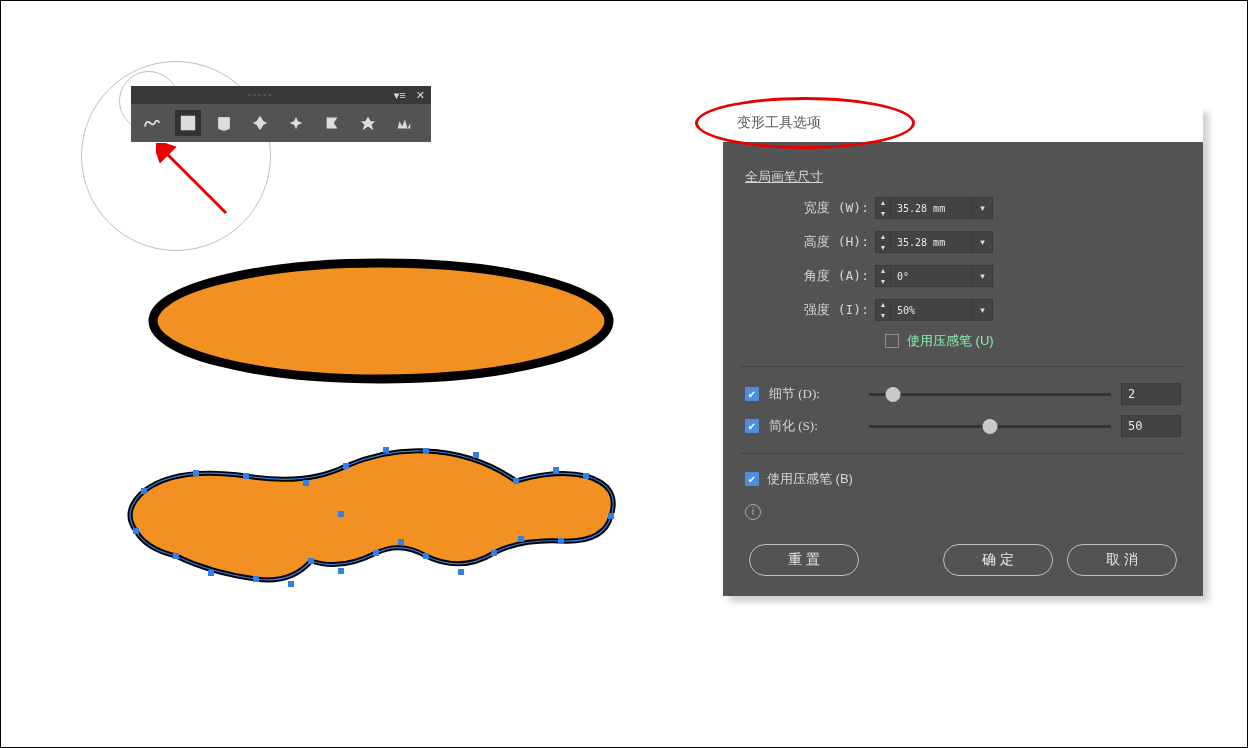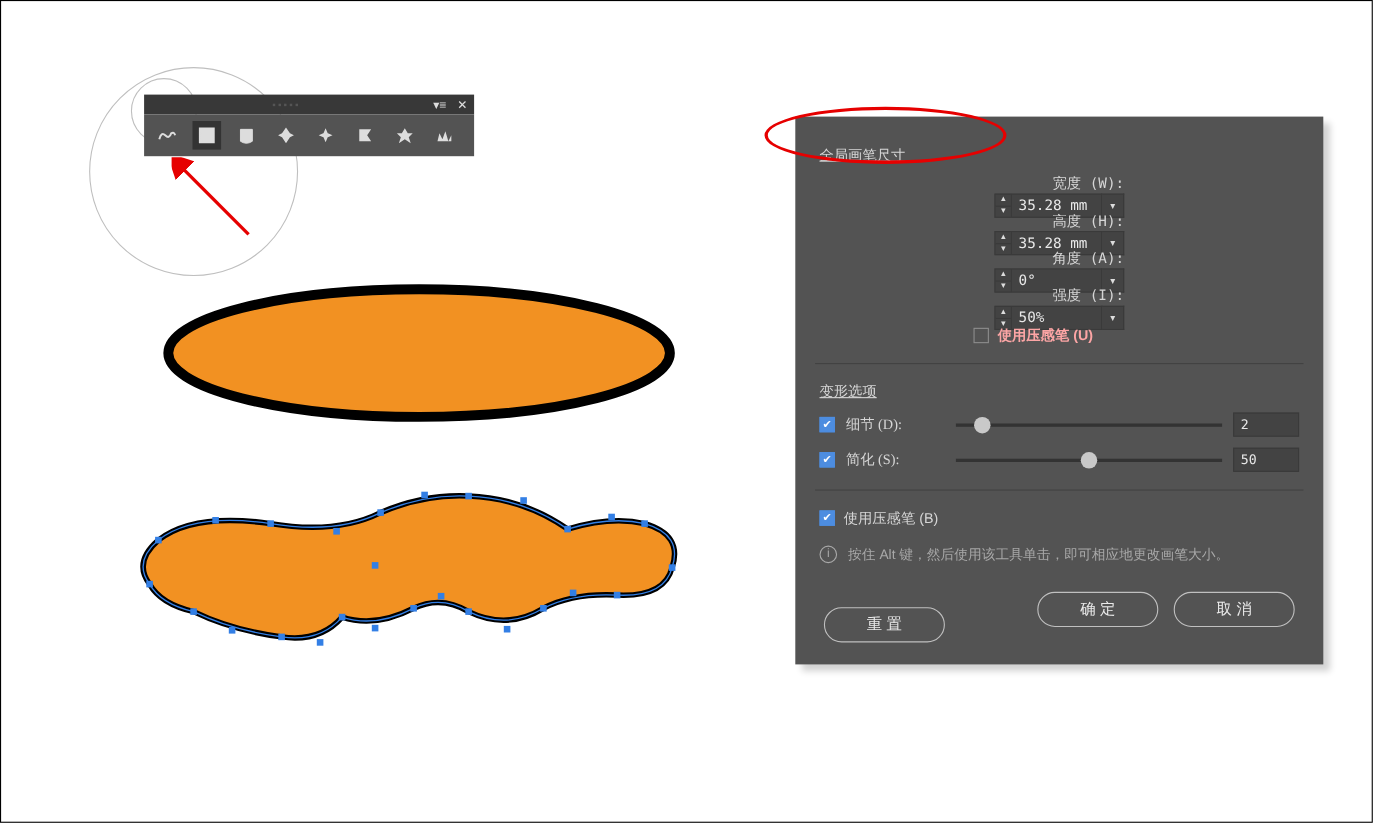--- a/index.html
+++ b/index.html
@@ -118,21 +118,20 @@
   .section-label {
     margin: 10px 0 8px 0;
     color: #d6d6d6;
     text-decoration: underline;
   }
   .form-row {
     display: flex;
     align-items: center;
     margin: 6px 0;
     height: 28px;
-    flex-direction: column;
   }
   .form-row .lbl {
     width: 130px;
     text-align: right;
     padding-right: 6px;
     color: #d6d6d6;
     font-family: "SimSun","Microsoft YaHei",monospace;
   }
   .num-field {
     display: flex;
@@ -151,37 +150,37 @@
   .spinner div:first-child { border-bottom:1px solid #3a3a3a; }
   .num-input {
     background: #434343;
     border: 1px solid #3a3a3a;
     border-left: none;
     height: 22px;
     width: 82px;
     color: #e8e8e8;
     font-family: "Consolas","SimSun",monospace;
     padding: 0 6px;
-    font-size: 13px;
+    font-size: 10px;
   }
   .dd-arrow {
     width: 20px; height: 22px;
     background: #434343;
     border: 1px solid #3a3a3a;
     border-left: none;
     display:flex; align-items:center; justify-content:center;
     font-size: 9px; color:#ddd;
     cursor:pointer;
   }
   .chk-row {
     display:flex; align-items:center; gap:8px;
     margin: 8px 0;
     color:#d6d6d6;
   }
-  .chk-row.indent { padding-left: 140px; color:#fca5a5;font-weight:bold; }
+  .chk-row.indent { padding-left: 140px; color:#86efac; }
   .chk {
     width:14px; height:14px;
     border:1px solid #8d8d8d;
     display:flex; align-items:center; justify-content:center;
     font-size:10px;
     color:#fff;
     cursor:pointer;
   }
   .chk.checked { background:#4d8de0; border-color:#4d8de0; }
   .divider {
@@ -237,21 +236,21 @@
     border-radius: 18px;
     height: 32px;
     color:#eaeaea;
     background:transparent;
     cursor:pointer;
     font-size:14px;
     display:flex;align-items:center;justify-content:center;
     letter-spacing:4px;
     padding-left:4px;
   }
-  .dlg-btn.reset { width: 110px; margin-top: 14px; }
+  .dlg-btn.reset { width: 110px; }
   .btn-spacer { flex:1; }
   .dlg-btn.ok, .dlg-btn.cancel { width: 110px; }
 </style>
 </head>
 <body>
 
 <div class="circle1"></div>
 <div class="circle2"></div>
 
 <div class="toolbar">
@@ -375,20 +374,21 @@
       <rect x="192" y="117" width="6" height="6"></rect>
     <rect x="172" y="140" width="6" height="6"></rect>
       <rect x="137" y="135" width="6" height="6"></rect>
     <rect x="92" y="129" width="6" height="6"></rect>
       <rect x="57" y="112" width="6" height="6"></rect>
     <rect x="222" y="70" width="6" height="6"></rect>
   </g>
 </svg>
 
 <div class="dialog">
+  <div class="dialog-header">变形工具选项</div>
   <div class="dialog-body">
     <div class="section-label">全局画笔尺寸</div>
 
     <div class="form-row">
       <div class="lbl">宽度 (W):</div>
       <div class="num-field">
         <div class="spinner">
             <div>▲</div>
             <div>▼</div>
           </div>
@@ -429,21 +429,20 @@
         <div class="dd-arrow">▾</div>
       </div>
     </div>
     <div class="chk-row indent">
       <div class="chk"></div>
       <span>使用压感笔 (U)</span>
     </div>
 
     <div class="divider"></div>
 
-    <div class="section-label">变形选项</div>
 
     <div class="slider-row">
       <div class="chk checked">✔</div>
       <div class="sl-lbl">细节 (D):</div>
       <div class="slider-track">
         <div class="slider-thumb" style="left:10%"></div>
       </div>
       <input class="slider-val" value="2" style="">
     </div>
     <div class="slider-row">
@@ -457,21 +456,20 @@
 
     <div class="divider"></div>
 
     <div class="chk-row">
       <div class="chk checked">✔</div>
       <span>使用压感笔 (B)</span>
     </div>
 
     <div class="hint">
       <div class="info-icn">i</div>
-      <div>按住 Alt 键，然后使用该工具单击，即可相应地更改画笔大小。</div>
     </div>
 
     <div class="btn-row">
       <div class="dlg-btn reset">重置</div>
       <div class="btn-spacer"></div>
       <div class="dlg-btn ok">确定</div>
       <div class="dlg-btn cancel">取消</div>
     </div>
   </div>
 </div>

